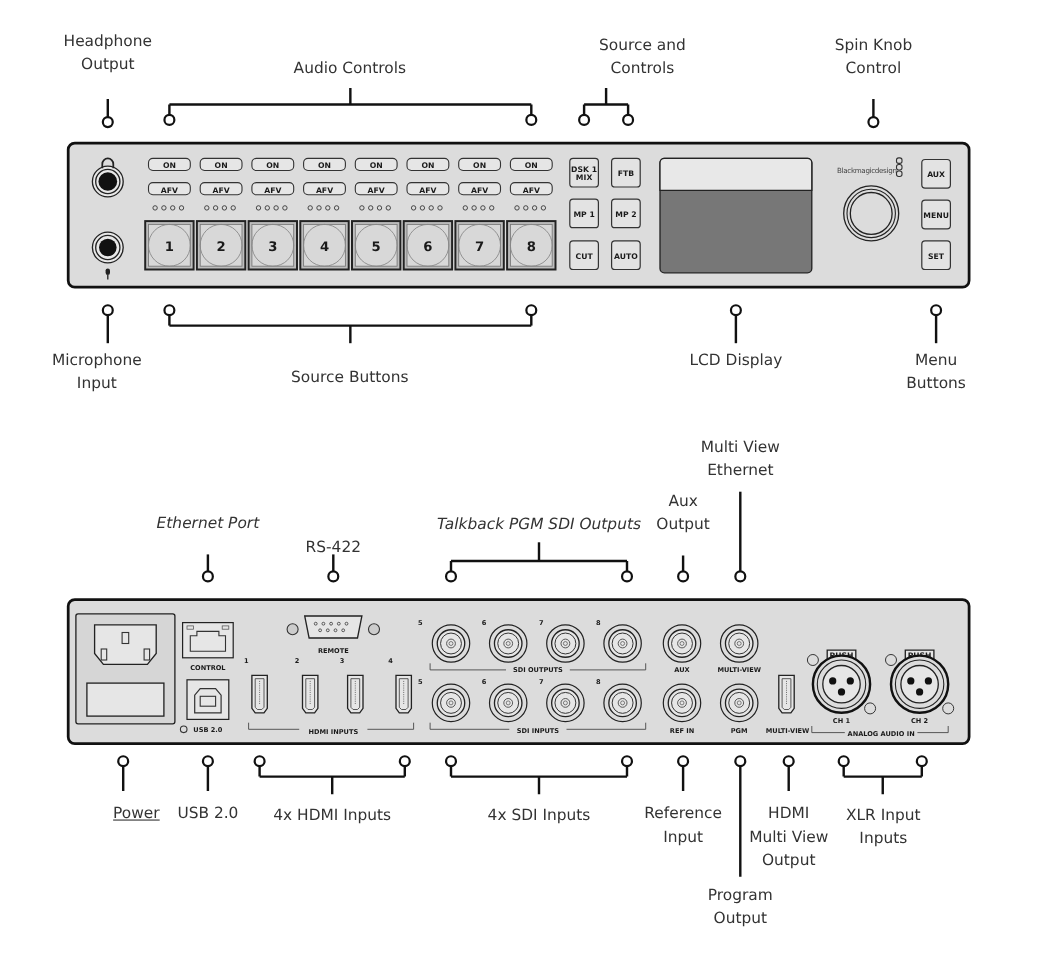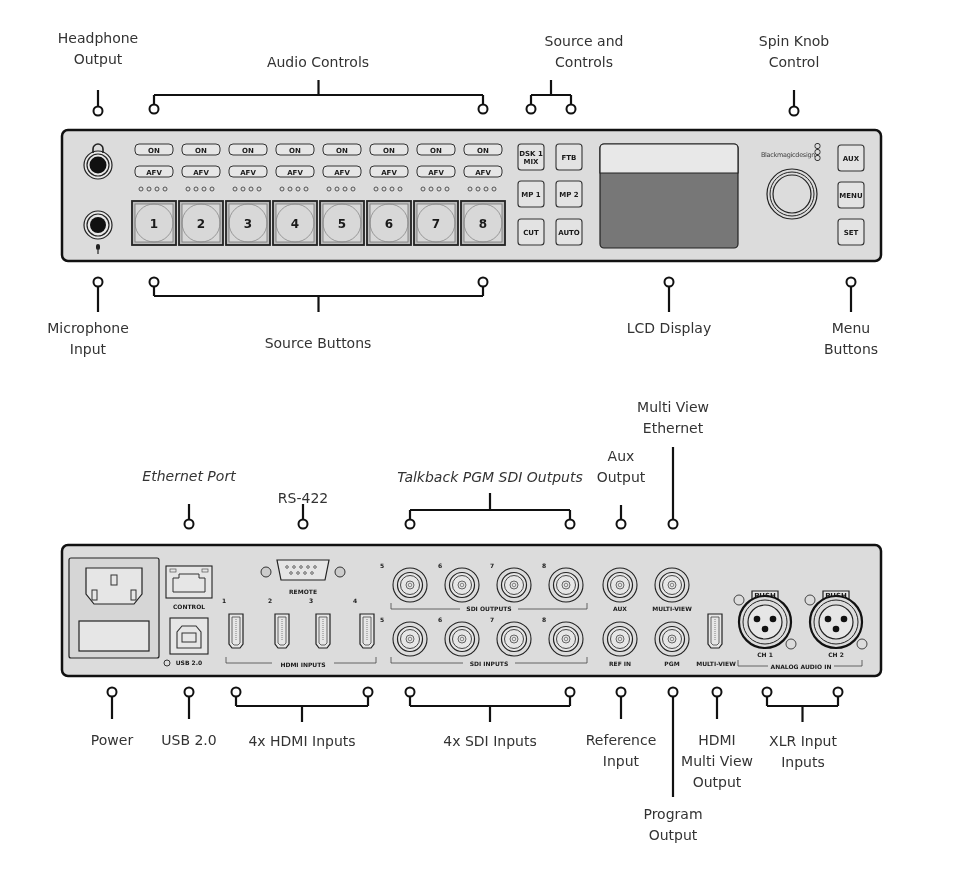--- a/index.html
+++ b/index.html
@@ -564,21 +564,21 @@
     <span>Talkback PGM SDI Outputs</span>
   </div>
 <div class="lbl" style="left:621px;top:446px;">
     <span>Aux</span>
     <span>Output</span>
   </div>
 <div class="lbl" style="left:673px;top:397px;">
     <span>Multi View</span>
     <span>Ethernet</span>
   </div>
-<div class="lbl" style="left:112px;top:730px;">
+<div class="lbl" style="left:124px;top:730px;text-decoration:underline;">
     <span>Power</span>
   </div>
 <div class="lbl" style="left:189px;top:730px;">
     <span>USB 2.0</span>
   </div>
 <div class="lbl" style="left:302px;top:731px;">
     <span>4x HDMI Inputs</span>
   </div>
 <div class="lbl" style="left:490px;top:731px;">
     <span>4x SDI Inputs</span>

